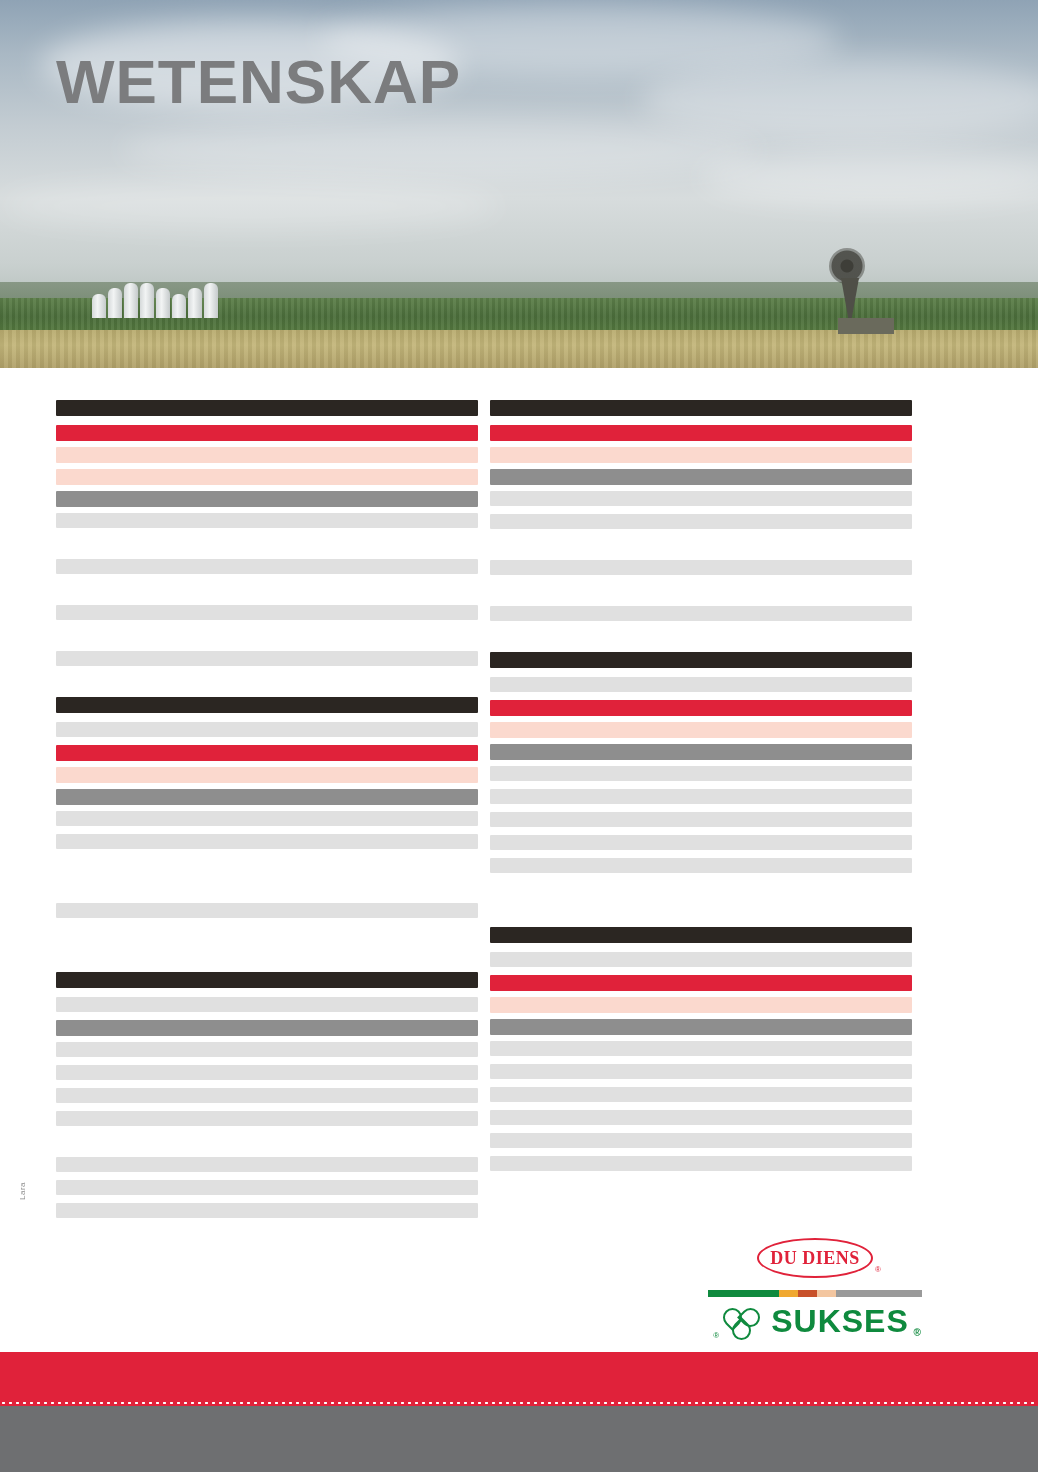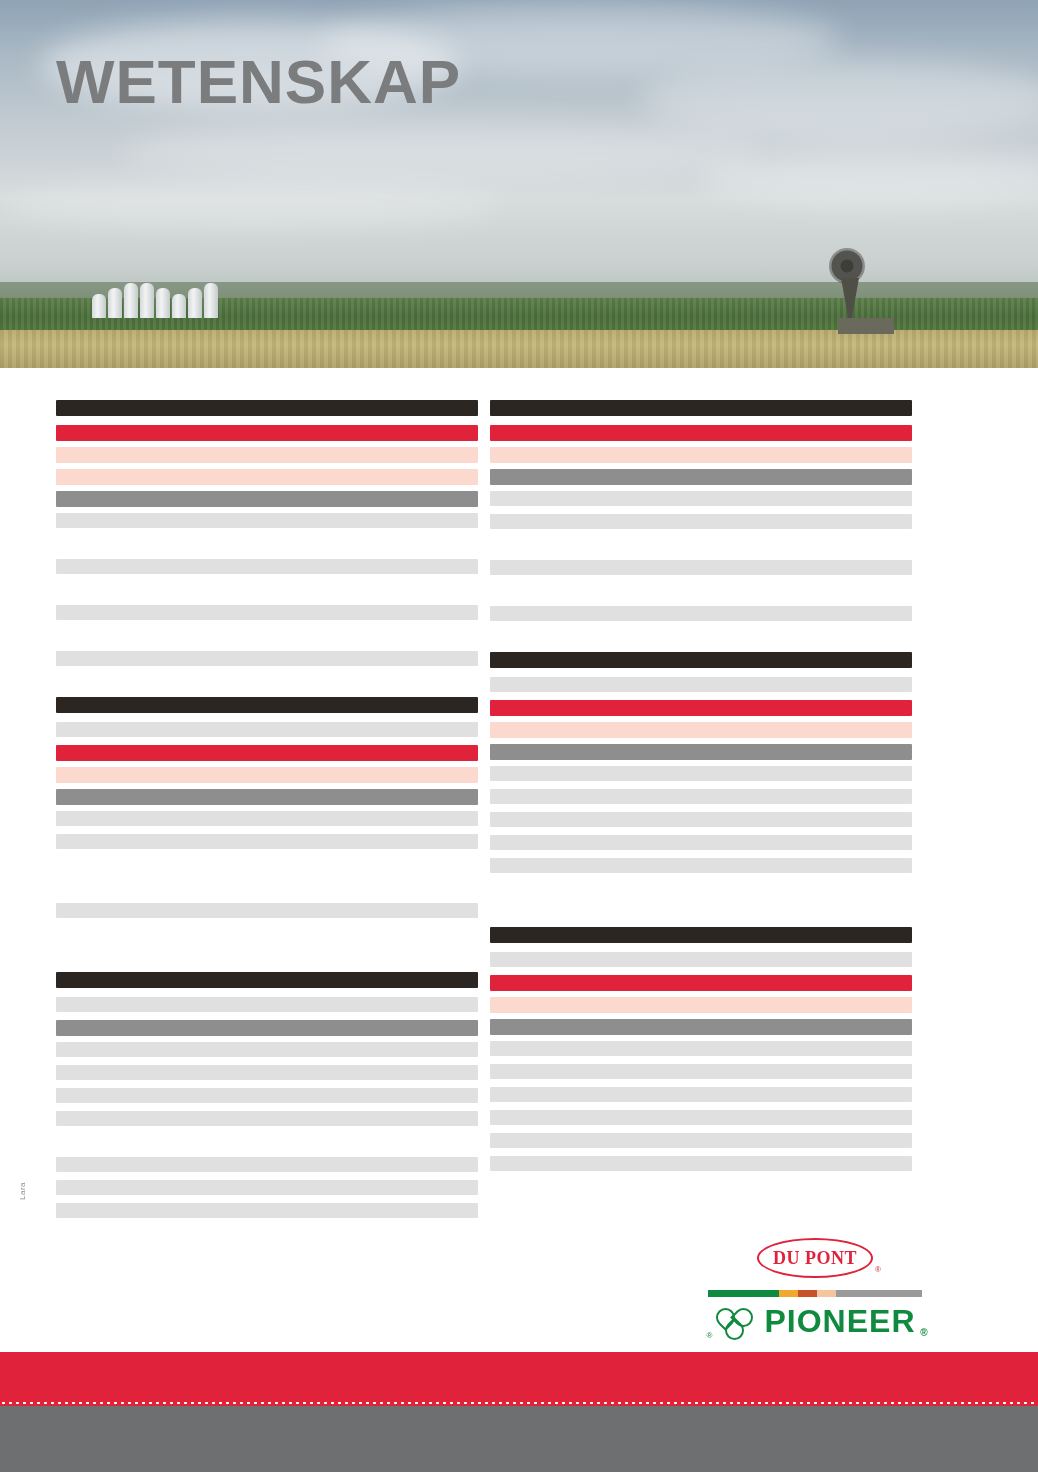--- a/index.html
+++ b/index.html
@@ -366,39 +366,39 @@
       <div class="bar light"></div>
       <div class="bar light"></div>
     </div>
   </div>
 </div>
 
 <div class="side-label">Lara</div>
 
 <div class="logos">
   <div class="dupont-oval">
-    <span class="txt">DU PONT</span>
+    <span class="txt">DU DIENS</span>
     <span class="reg">®</span>
   </div>
   <div class="pioneer-stripes">
     <i class="ps1"></i>
       <i class="ps2"></i>
       <i class="ps3"></i>
       <i class="ps4"></i>
       <i class="ps5"></i>
   </div>
   <div class="pioneer-row">
     <span class="pioneer-mark">
       <i class="leaf l-a"></i>
         <i class="leaf l-b"></i>
         <i class="leaf l-c"></i>
       <span class="reg2">®</span>
     </span>
     <span class="pioneer-word">
-      <span>PIONEER</span><span class="reg3">®</span>
+      <span>SUKSES</span><span class="reg3">®</span>
     </span>
   </div>
 </div>
 
 <div class="red-band"></div>
 <div class="dot-rule"></div>
 <div class="grey-band">
   
   
 </div>

